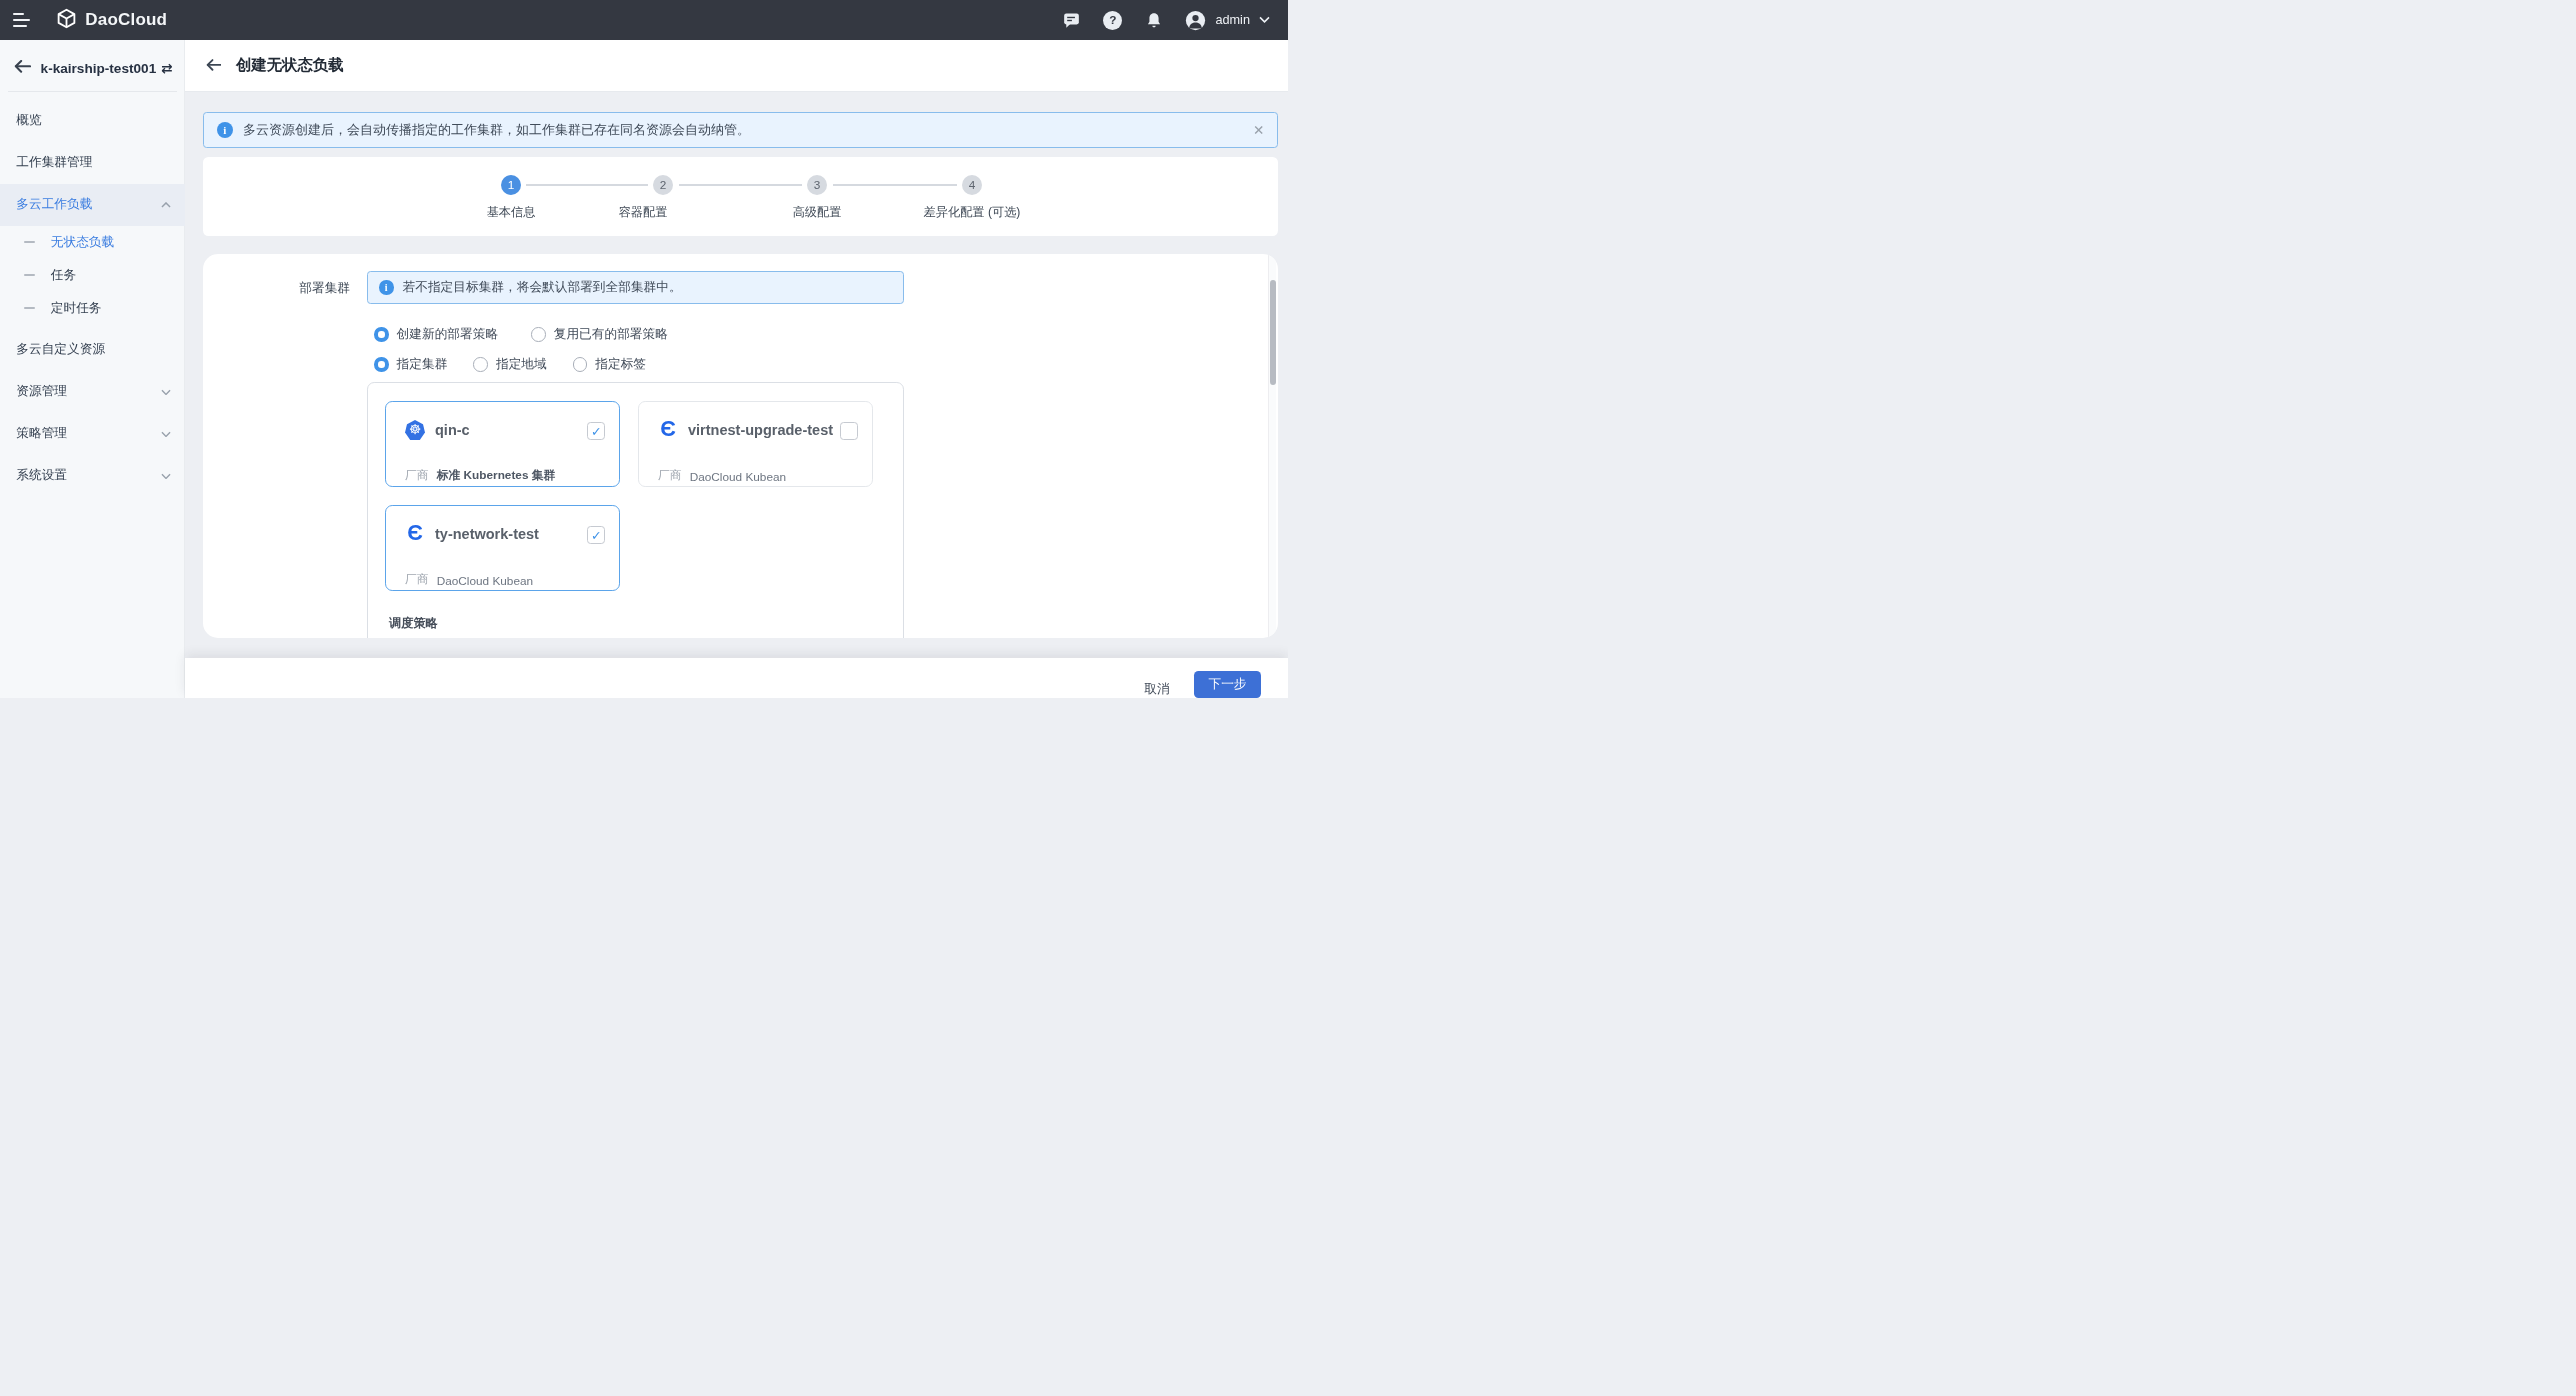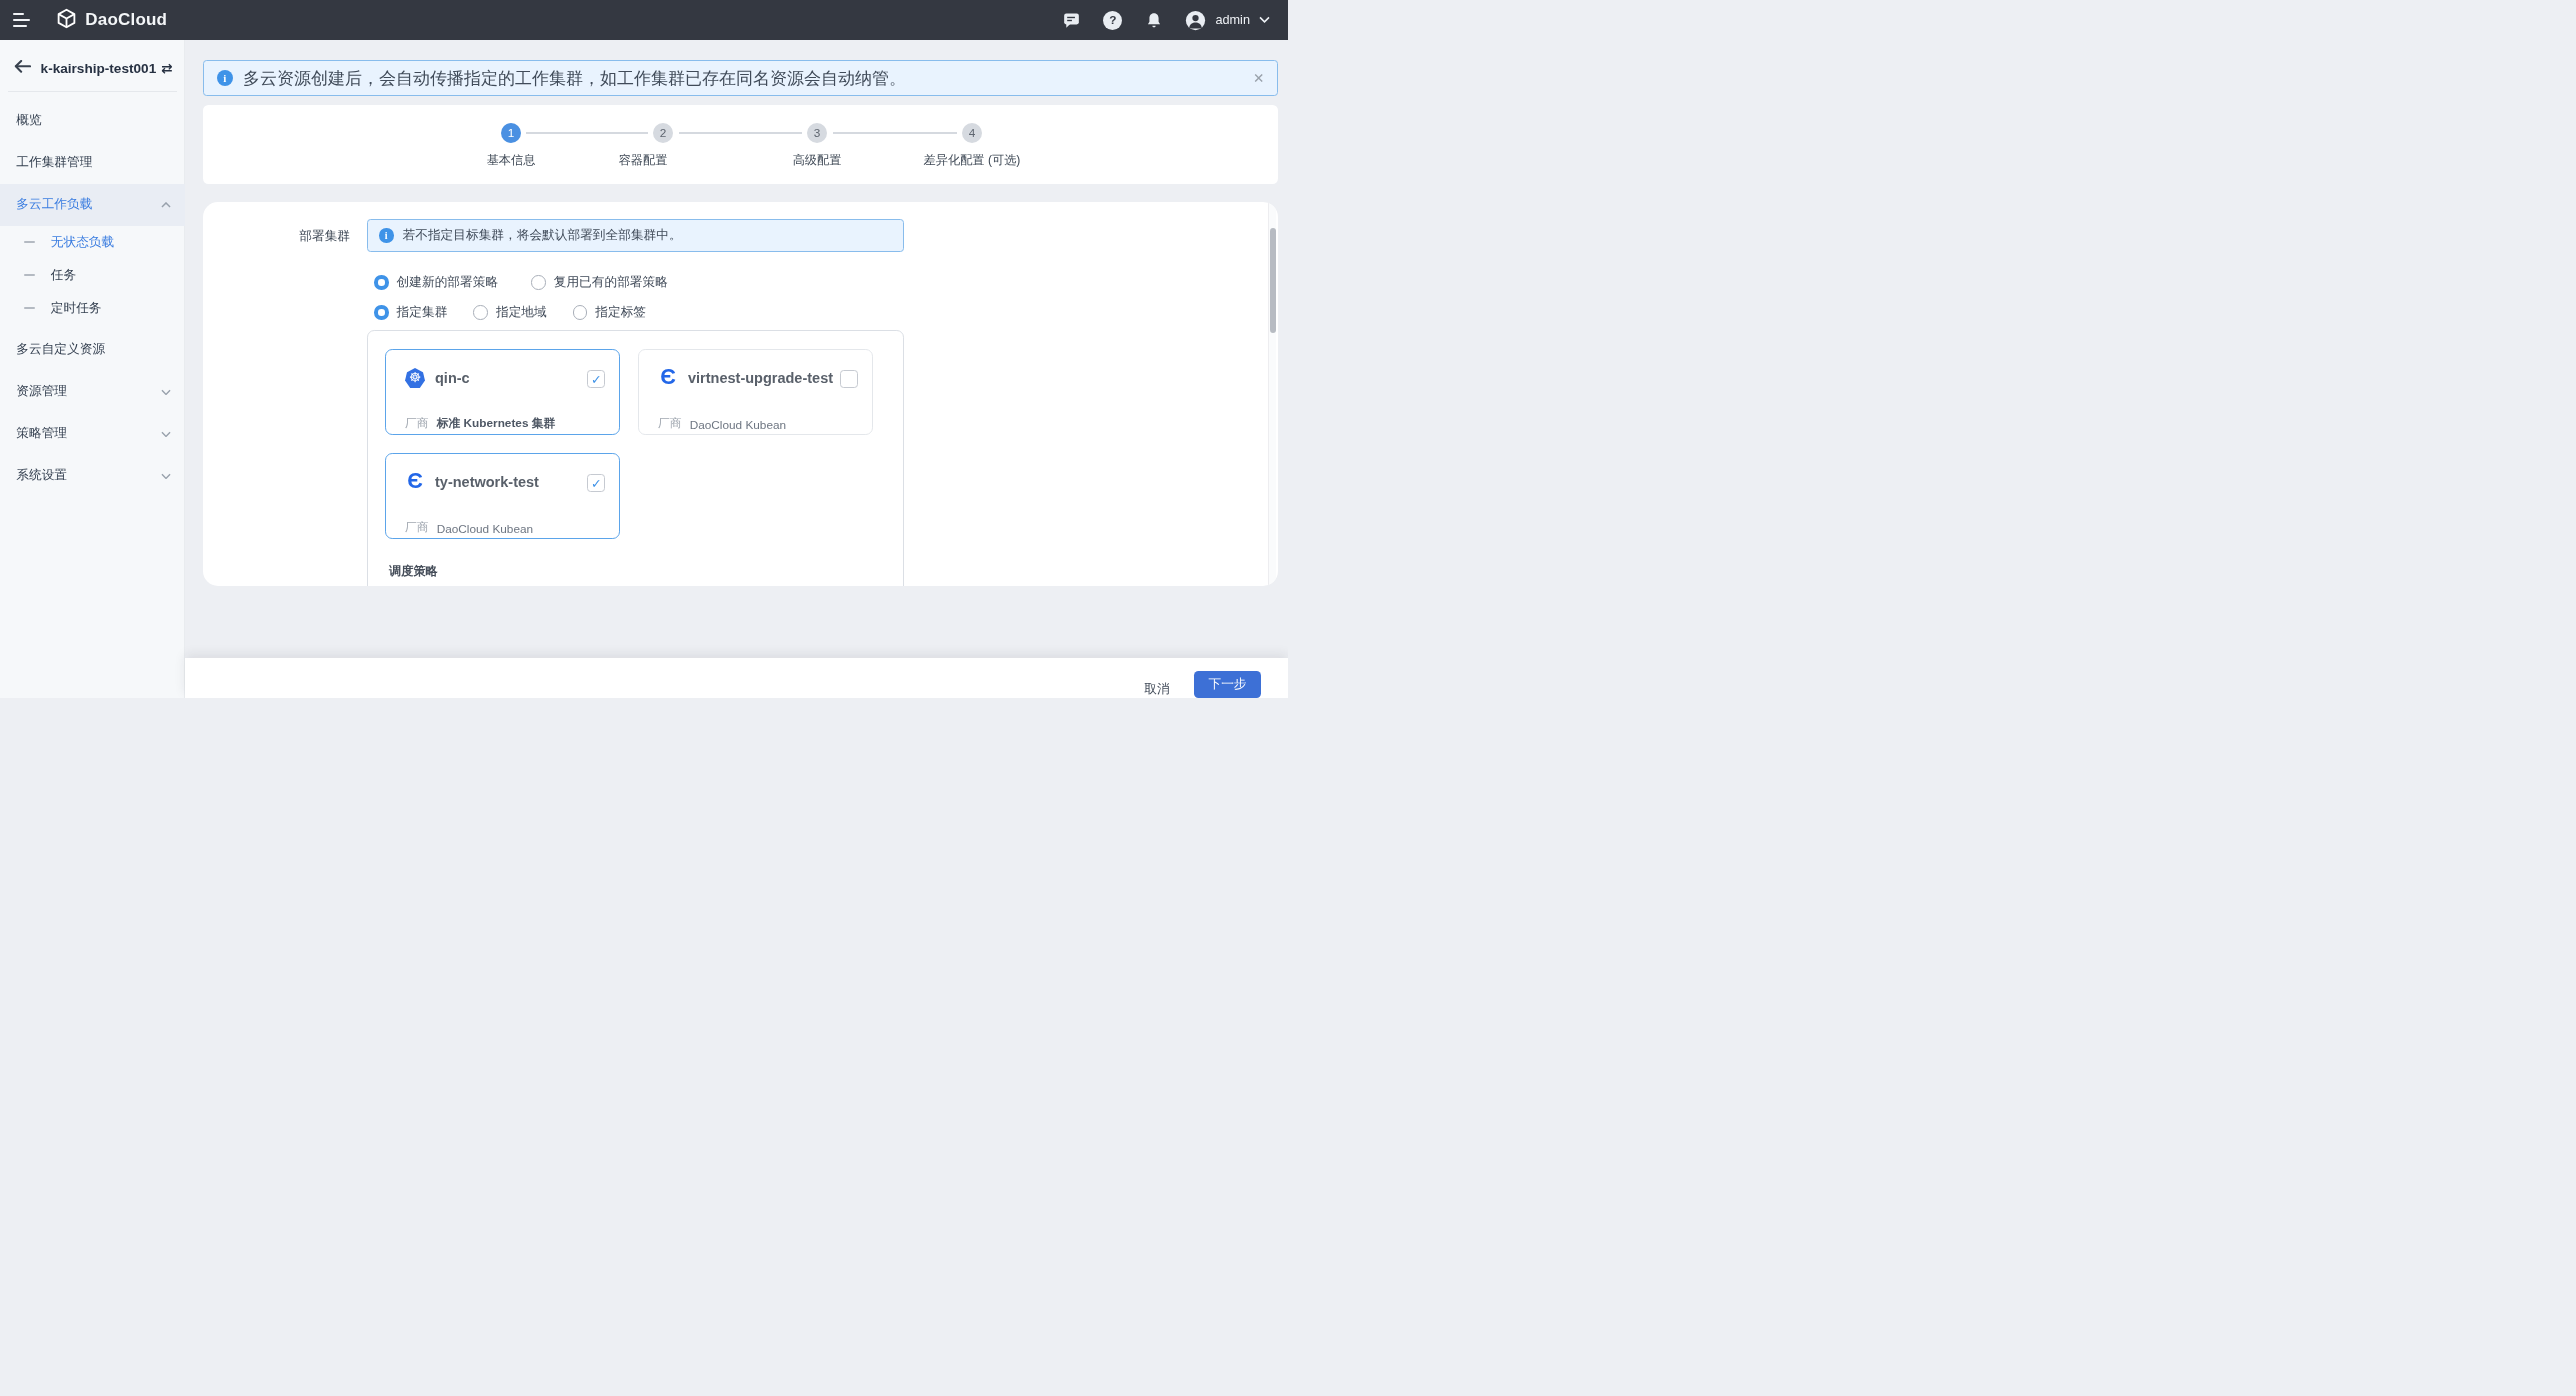--- a/index.html
+++ b/index.html
@@ -39,21 +39,21 @@
   .sub-item.active { color:#3b7de0; }
 
   
   .main { flex:1; min-width:0; display:flex; flex-direction:column; background:#edeff3; }
   .page-head { height:52px; background:#fff; border-bottom:0.9px solid #e7eaee; display:flex; align-items:center; padding-left:21px; flex-shrink:0; }
   .page-title { font-size:15.4px; font-weight:700; color:#222a35; margin-left:14.5px; }
   .content { flex:1; padding:20px 10px 0 18px; position:relative; overflow:hidden; }
 
   .banner { height:36px; background:#e9f3fe; border:0.9px solid #88bcec; border-radius:3.6px; display:flex; align-items:center; padding:0 12.7px; }
   .info-badge { width:16.3px; height:16.3px; border-radius:50%; background:#3f93e8; color:#fff; font-size:11px; font-weight:700; font-family:"Liberation Serif","DejaVu Serif",serif; display:flex; align-items:center; justify-content:center; flex-shrink:0; }
-  .banner-text { font-size:17px; color:#404b59; margin-left:10px; }
+  .banner-text { font-size:13px; color:#404b59; margin-left:10px; }
   .banner-close { margin-left:auto; color:#99a1ab; font-size:13.6px; cursor:pointer; }
 
   
   .stepper-card { margin-top:9px; height:79px; background:#fff; border-radius:5.4px; position:relative; }
   .step-dot { position:absolute; top:18px; width:20px; height:20px; margin-left:-10px; border-radius:50%; background:#d6dae0; color:#5f6670; font-size:11.8px; display:flex; align-items:center; justify-content:center; }
   .step-dot.active { background:#4a90e2; color:#fff; }
   .step-label { position:absolute; top:47px; transform:translateX(-50%); font-size:12.2px; color:#3e4document5; color:#3e4855; white-space:nowrap; }
   .connector { position:absolute; top:27px; height:1.8px; background:#d5d9df; }
 
   
@@ -209,20 +209,29 @@
       <div class="side-item">
         <span>系统设置</span>
         <span class="chev"><svg width="10" height="6.3" viewBox="0 0 11 7">
               <polyline points="1,1.5 5.5,6 10,1.5" fill="none" stroke="#98a1ac" stroke-width="1.6"></polyline>
             </svg></span>
       </div>
     </div>
   </nav>
 
   <section class="main">
+    <div class="page-head">
+      <span>
+        <svg width="15.4" height="11.8" viewBox="0 0 19 14" fill="none" stroke="#3c4754" stroke-width="2.3" stroke-linecap="round" stroke-linejoin="round">
+            <path d="M8 1 L2 7 L8 13"></path>
+            <path d="M2.5 7 L18 7"></path>
+          </svg>
+      </span>
+      <span class="page-title">创建无状态负载</span>
+    </div>
 
     <div class="content">
 
       <div class="banner">
         <span class="info-badge">i</span>
         <span class="banner-text">多云资源创建后，会自动传播指定的工作集群，如工作集群已存在同名资源会自动纳管。</span>
         <span class="banner-close">✕</span>
       </div>
 
       <div class="stepper-card">

